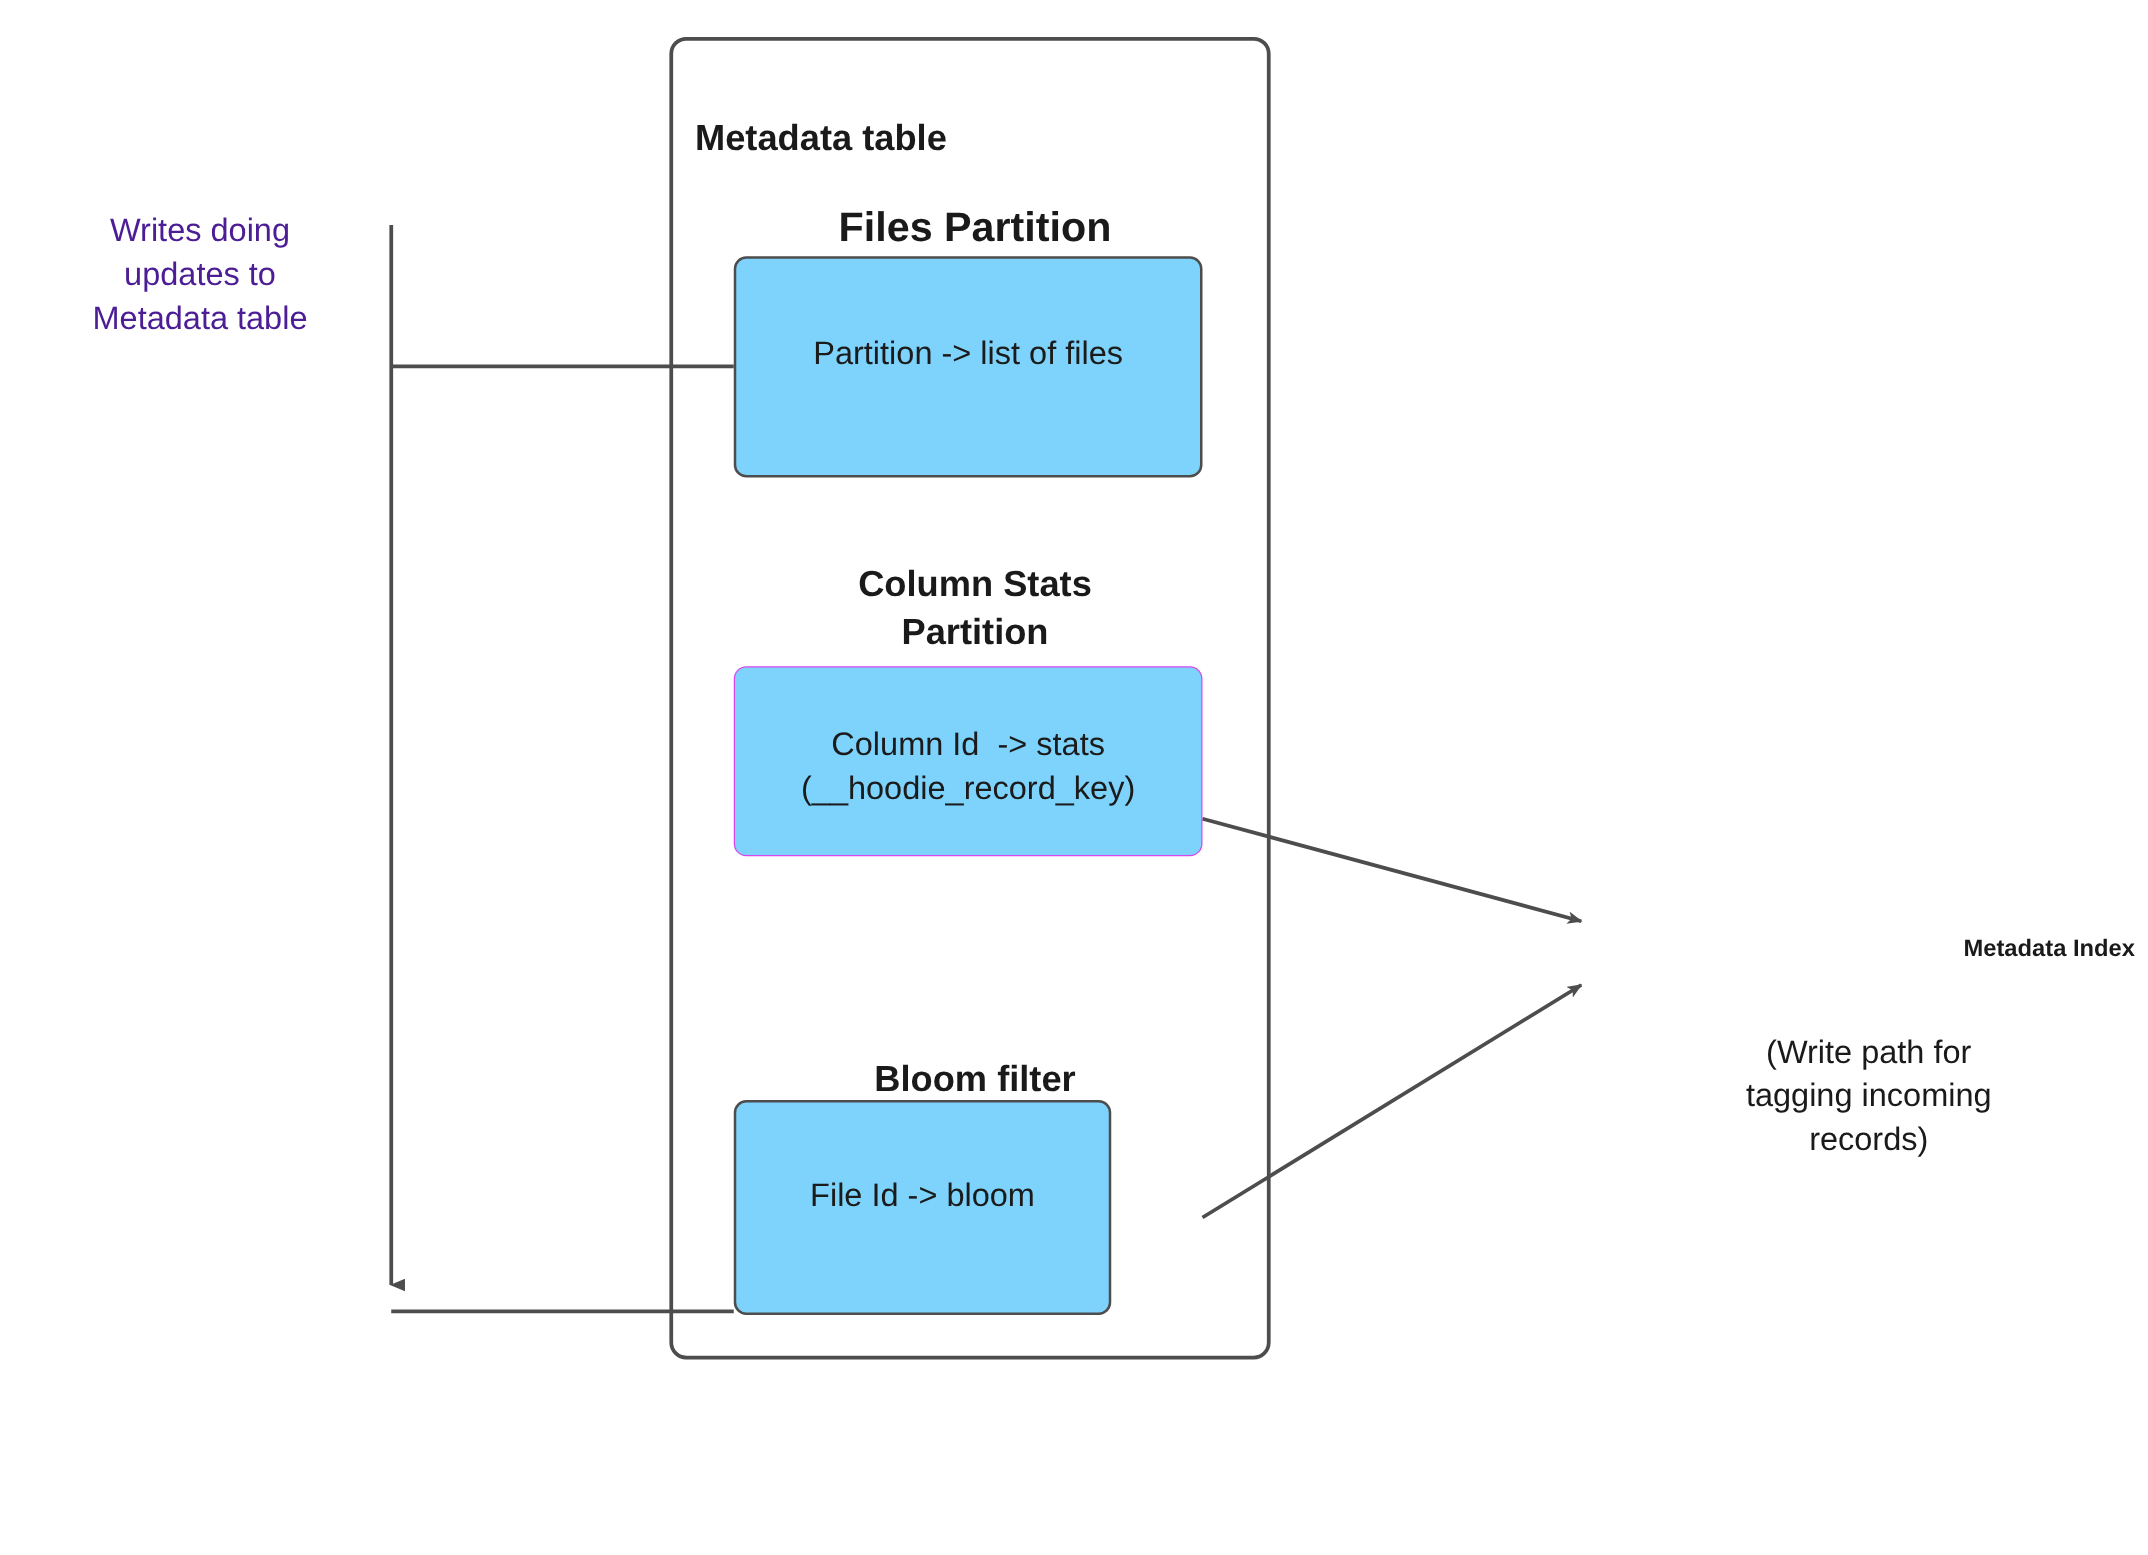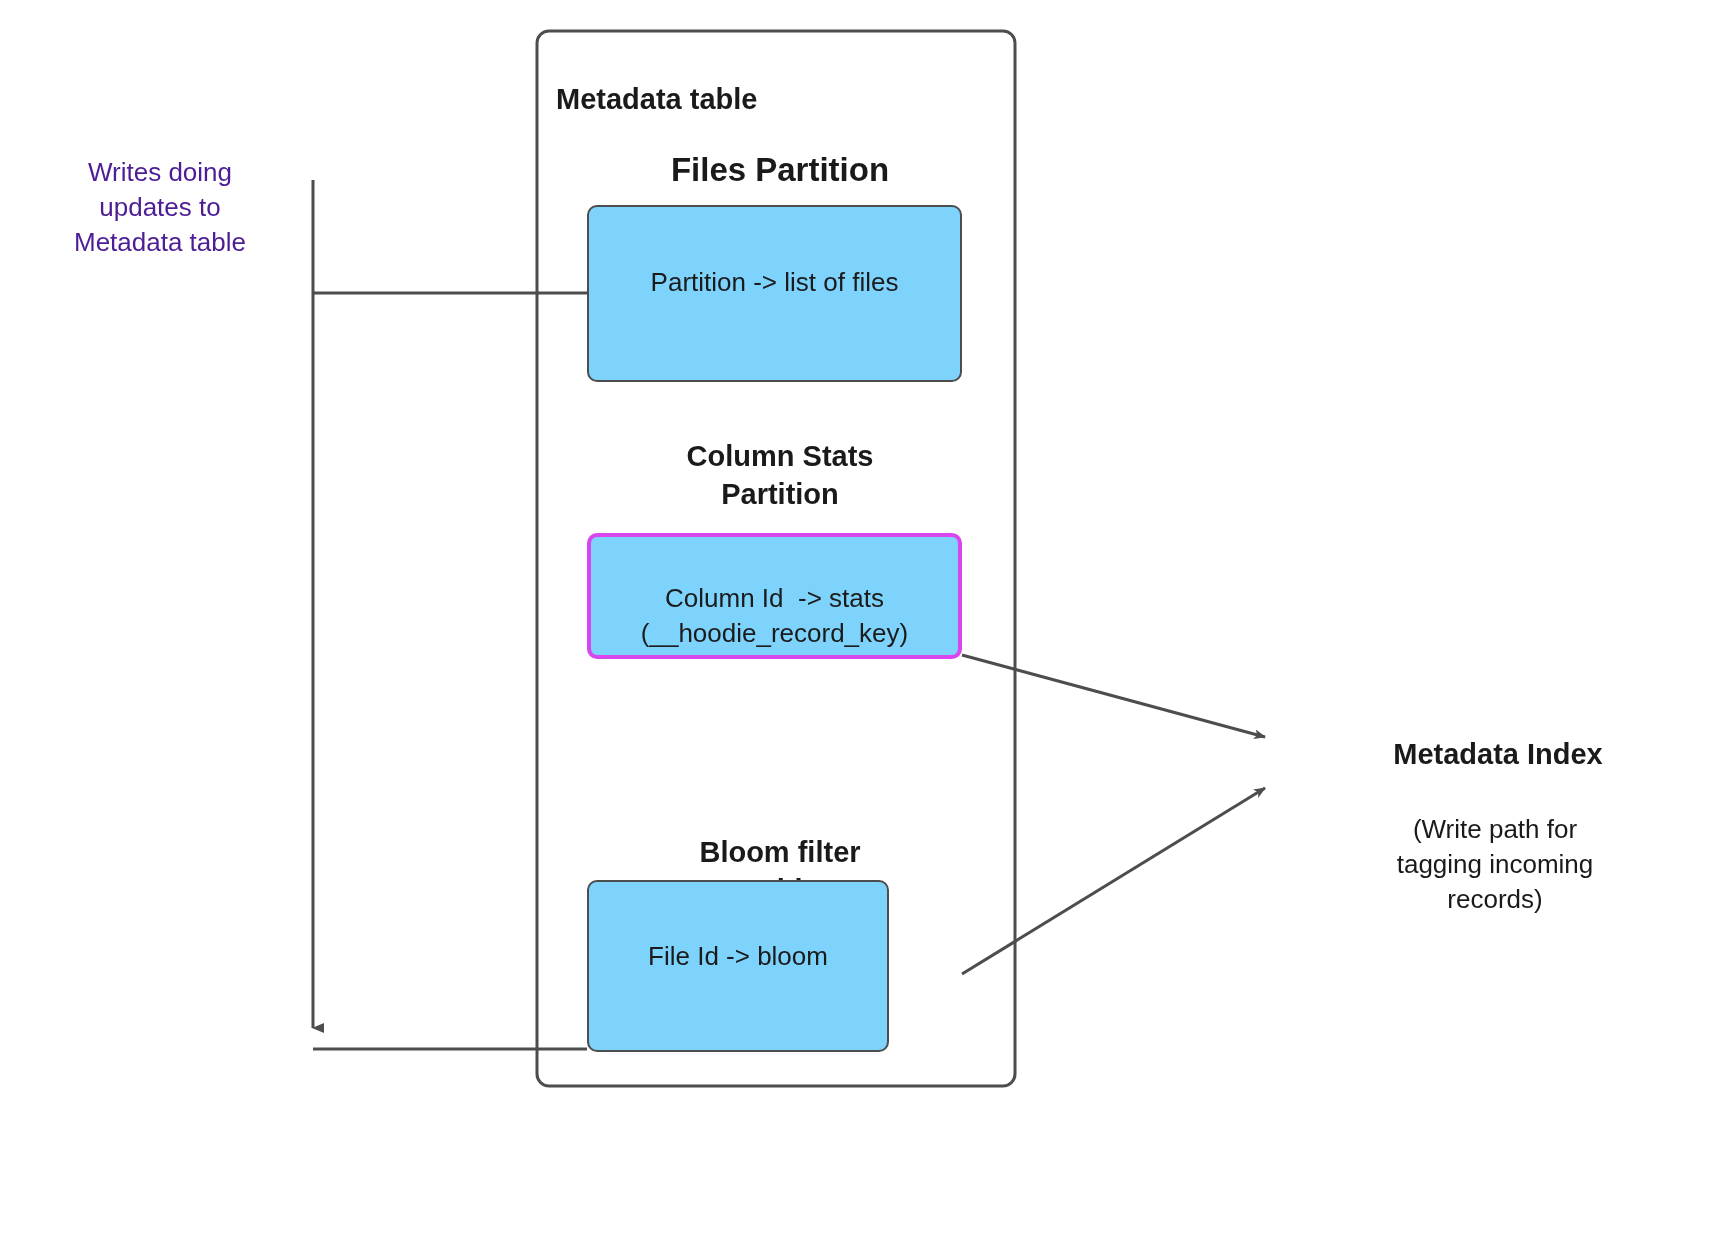--- a/index.html
+++ b/index.html
@@ -26,20 +26,21 @@
     height: 1244px;
     pointer-events: none;
   }
 
   
   .txt {
     position: absolute;
     text-align: center;
     line-height: 1.34;
     white-space: pre-wrap;
+    margin-top: 12px;
   }
   .bold {
     font-weight: bold;
   }
 
   #writes-label {
     left: 10px;
     top: 155px;
     width: 300px;
     font-size: 26px;
@@ -101,39 +102,40 @@
     top: 205px;
     width: 375px;
     height: 177px;
   }
   #files-box .box-label { top: 58px; }
 
   #colstats-box {
     left: 587px;
     top: 533px;
     width: 375px;
-    height: 126px;
-    border: 4px solid #d946ef;
+    height: 152px;
+    border: 1px solid #d946ef;
   }
   #colstats-box .box-label { top: 44px; }
 
   #bloom-box {
     left: 587px;
     top: 880px;
     width: 302px;
     height: 172px;
   }
   #bloom-box .box-label { top: 57px; }
 
   
   #metadata-index-title {
     left: 1288px;
     top: 735px;
     width: 420px;
-    font-size: 29px;
+    font-size: 19px;
+    text-align: right;
   }
   #metadata-index-caption {
     left: 1300px;
     top: 812px;
     width: 390px;
     font-size: 26px;
     line-height: 1.34;
   }
 </style>
 </head>

